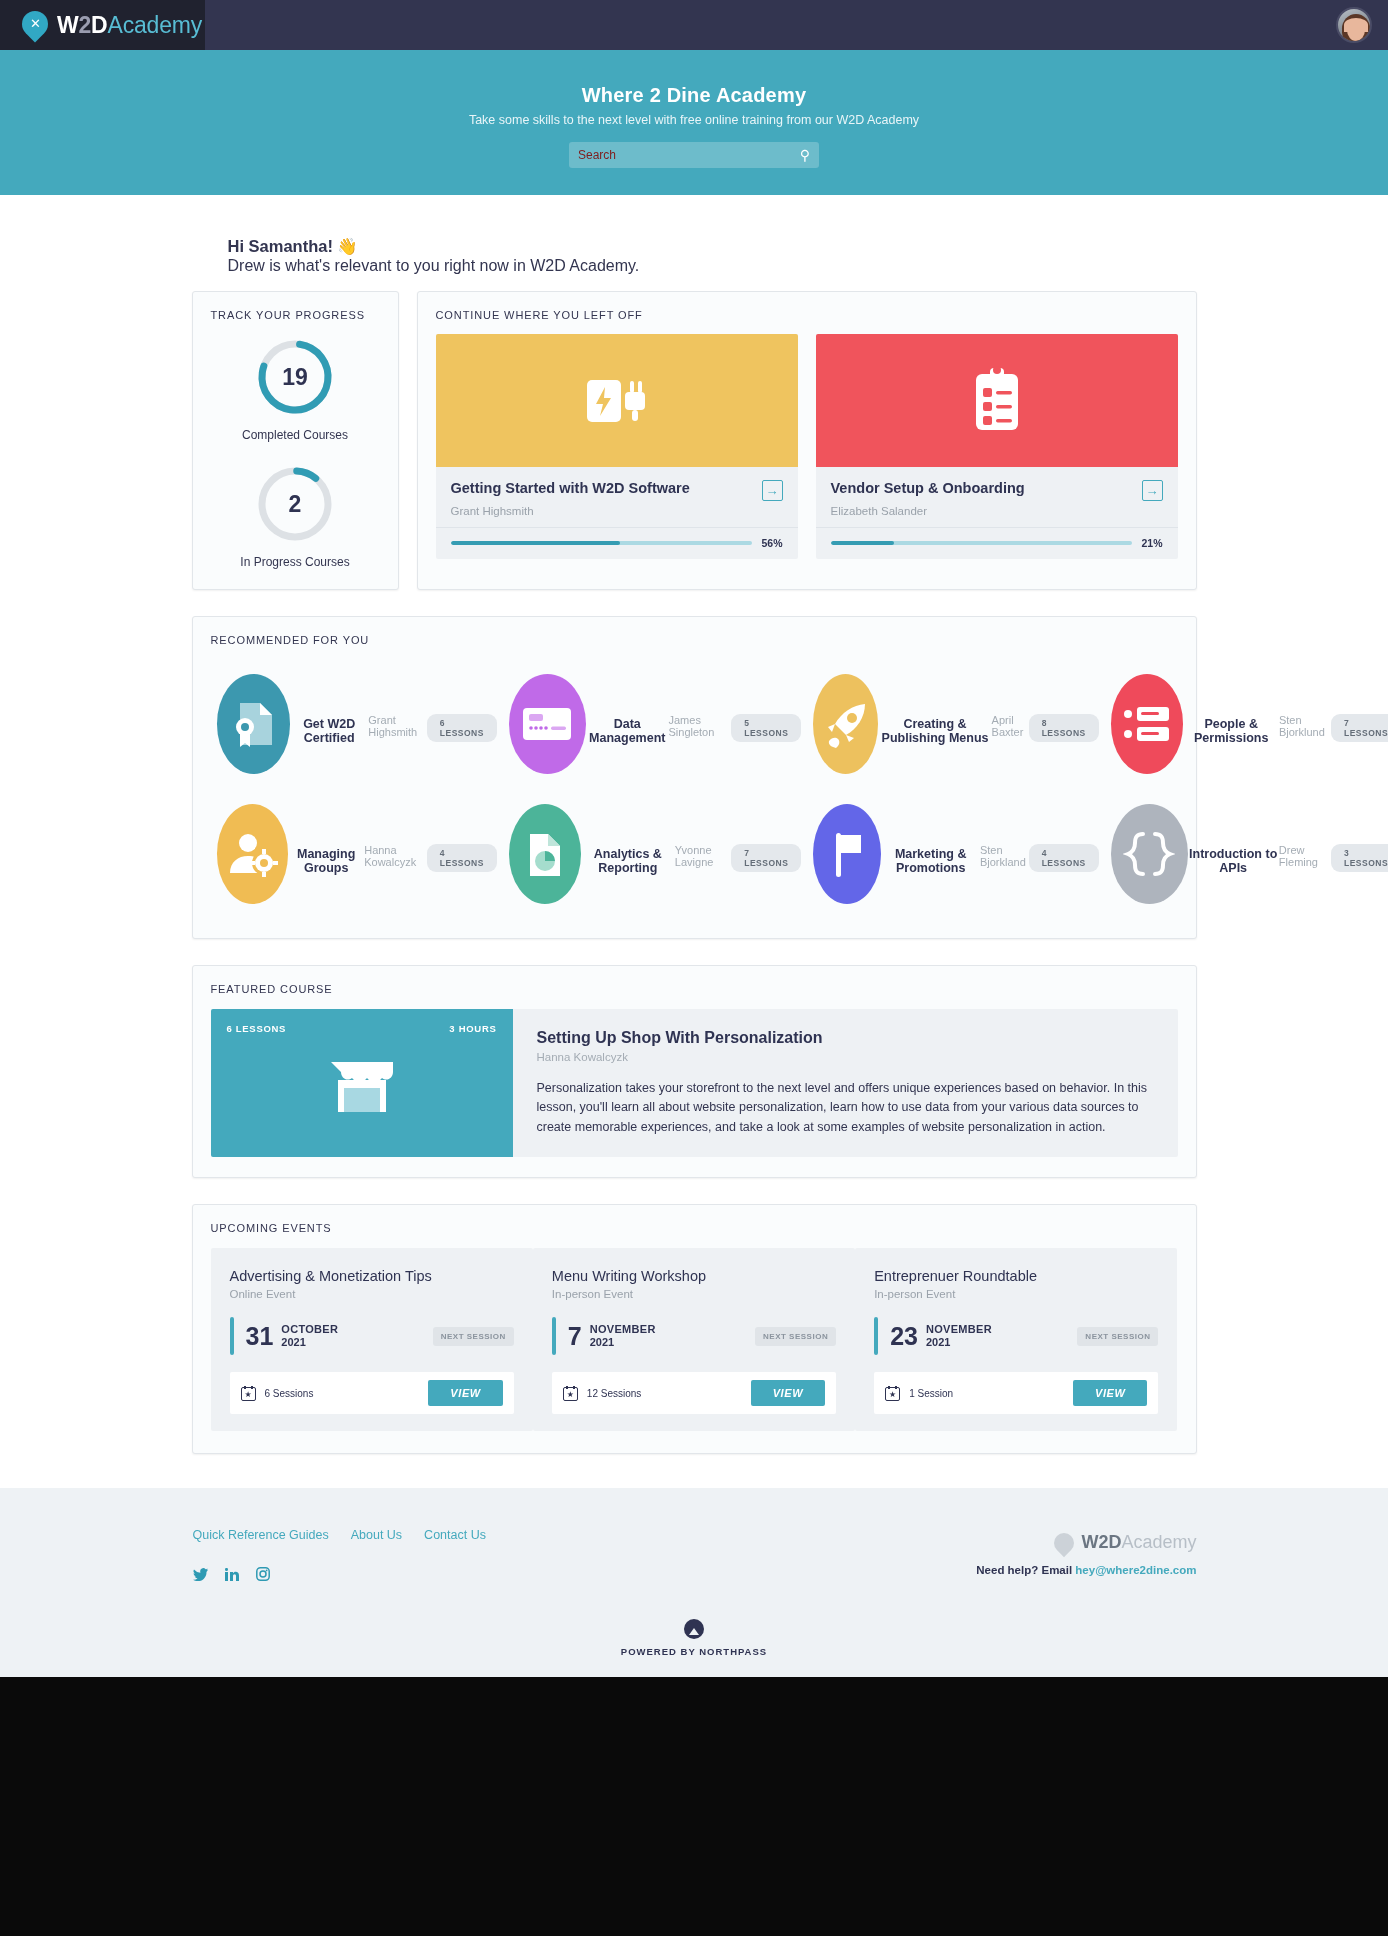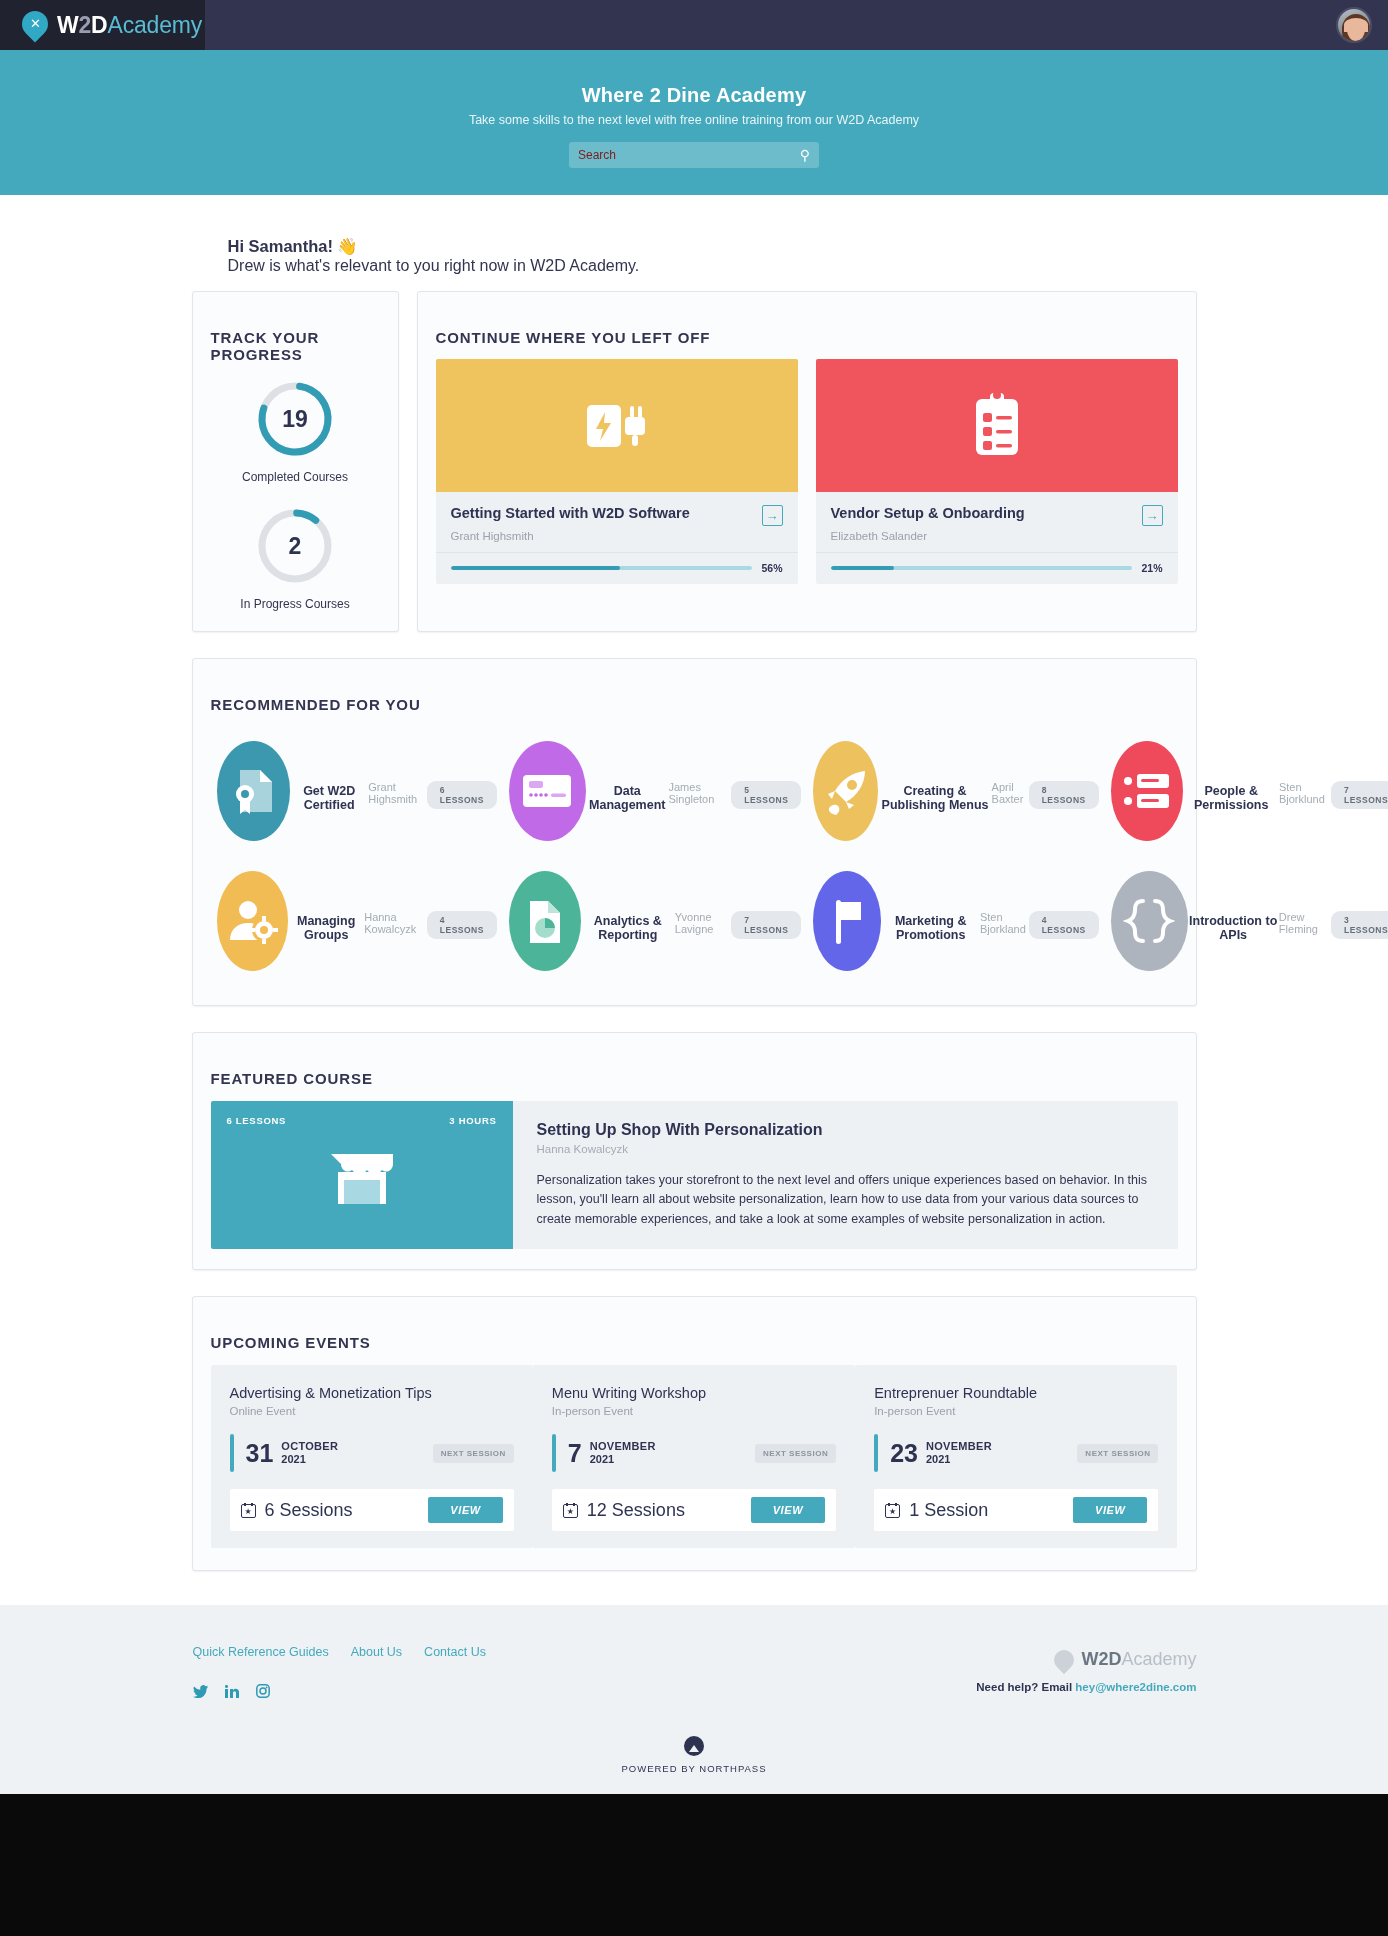--- a/index.html
+++ b/index.html
@@ -79,22 +79,22 @@
 
   .greet { padding: 42px 0 16px 36px; }
   .greet h2 { font-size: 16.5px; color: #333550; font-weight: bold; }
   .greet h3 { font-size: 16px; color: #333550; font-weight: normal; margin-top: 1px; }
 
   .card {
     background: #fafcfd; border: 1px solid #e2e6ea; border-radius: 3px;
     box-shadow: 0 1px 2px rgba(0,0,0,0.06);
   }
   .sect-label {
-    font-size: 15px; font-weight: bold; color: #333550;
-    letter-spacing: 0.9px; text-transform: uppercase; margin-top: 20px;
+    font-size: 11px; font-weight: normal; color: #333550;
+    letter-spacing: 0.9px; text-transform: uppercase;
   }
 
   .row-top { display: flex; gap: 18px; margin-bottom: 26px; }
 
   
   .progress-card { width: 207px; padding: 17px 18px 20px 18px; }
   .donut-wrap { display:flex; flex-direction:column; align-items:center; margin-top: 16px; }
   .donut { position: relative; width: 80px; height: 80px; }
   .donut svg { display:block; transform: rotate(-90deg); }
   .donut .num {
@@ -178,21 +178,21 @@
   }
   .event-foot {
     margin-top: 17px; background:#ffffff; border-radius:2px;
     display:flex; align-items:center; padding: 8px 11px; gap: 9px;
   }
   .cal-icon { width:15px; height:15px; position:relative; flex:none; }
   .cal-icon .box { position:absolute; inset:1px 0 0 0; border:1.6px solid #2f3352; border-radius:2px; }
   .cal-icon .top { position:absolute; left:3px; top:0; width:2px; height:3px; background:#2f3352; }
   .cal-icon .top2 { position:absolute; right:3px; top:0; width:2px; height:3px; background:#2f3352; }
   .cal-icon .star { position:absolute; left:0; top:3px; width:15px; text-align:center; font-size:8px; color:#2f3352; line-height:11px; }
-  .sessions { font-size:18px; color:#2f3352; flex:1; }
+  .sessions { font-size:10px; color:#2f3352; flex:1; }
   .view-btn {
     background:#44a9bd; color:#ffffff; font-size:11px; font-weight:bold;
     letter-spacing:0.6px; padding: 7px 22px; border-radius:2px;font-style:italic;
   }
 
   
   .footer { background:#eef2f5; padding: 40px 0 0 0; }
   .footer-inner { width: 1005px; margin: 0 auto; display:flex; }
   .f-left { flex:1; padding-left: 1px; }
   .f-links { display:flex; gap: 22px; }
@@ -213,21 +213,21 @@
   .powered { text-align:center; padding: 36px 0 20px 0; }
   .np-mark {
     width: 20px; height: 20px; margin: 0 auto 7px auto; background:#2f3352;
     border-radius: 50%; position: relative;
   }
   .np-mark:after {
     content:""; position:absolute; left:5px; bottom:4px;
     border-left: 5px solid transparent; border-right: 5px solid transparent;
     border-bottom: 7px solid #eef2f5;
   }
-  .powered-txt { font-size: 9.5px; font-weight:normal; color:#2f3352; letter-spacing: 1px; }
+  .powered-txt { font-size: 9.5px; font-weight:bold; color:#2f3352; letter-spacing: 1px; }
 </style>
 </head>
 <body>
 
 <div class="page">
 
   <div class="topnav">
     <div class="logo-block">
       <div class="pin-icon">
         <div class="pin"></div>

